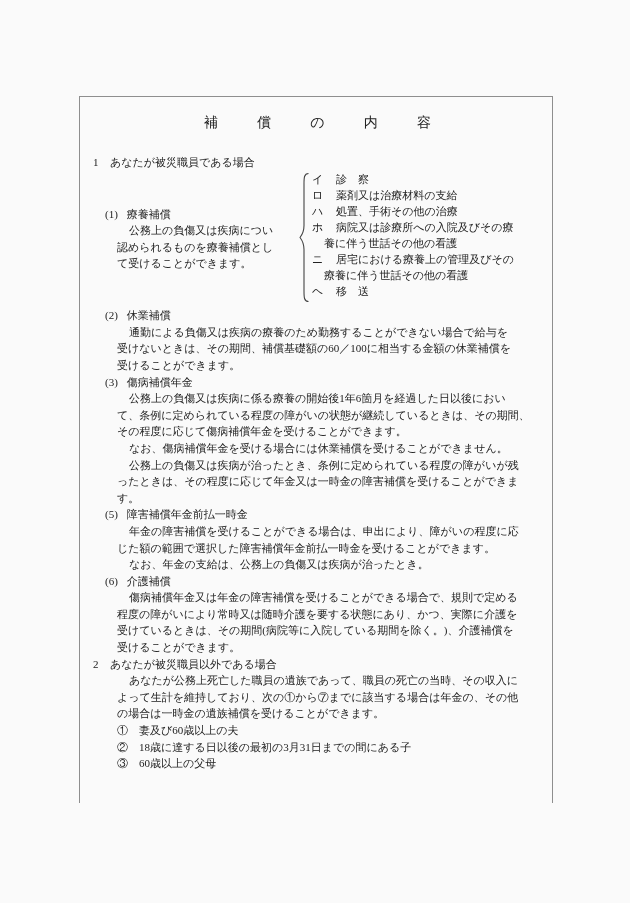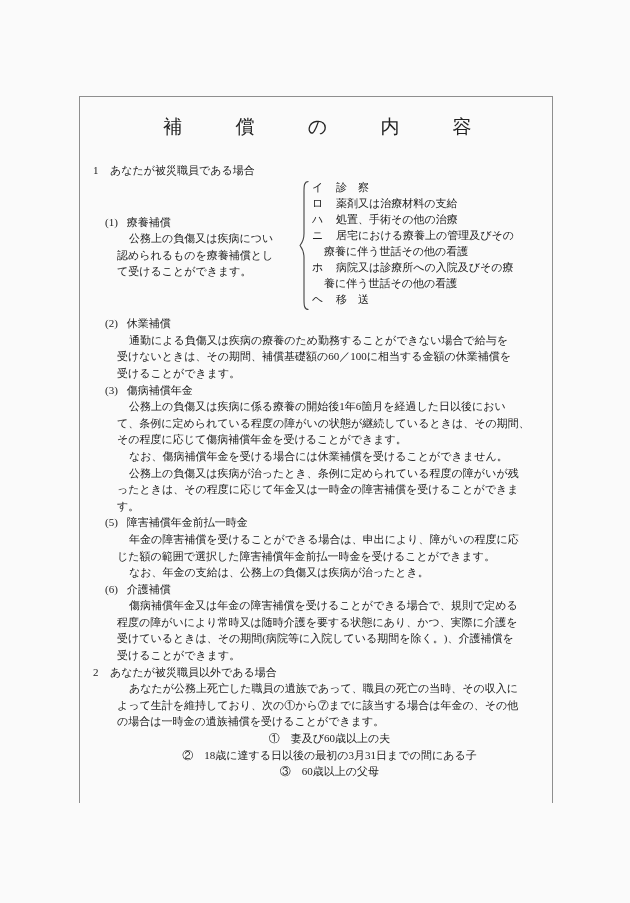--- a/index.html
+++ b/index.html
@@ -10,40 +10,40 @@
     color:#222;
     overflow:hidden;
   }
   .sheet{
     position:absolute;left:79px;top:96px;width:474px;height:707px;
     box-sizing:border-box;
     border:1px solid #8e8e8e;border-bottom:0;
     padding:13px 10px 0 13px;
   }
   .doc-title{
-    font-size:19px;font-weight:normal;
+    font-size:14px;font-weight:normal;
     text-align:center;letter-spacing:2.8em;text-indent:2.8em;
     white-space:nowrap;margin:4px 0 22px 0;
   }
   .doc-body{font-size:11px;line-height:16.6px;}
   .h1 .num{display:inline-block;min-width:7px;margin-right:10px;}
   .h2{padding-left:12px;}
   .h2 .num{margin-right:9px;}
   .para{padding-left:24px;}
   .para .line{white-space:nowrap;}
   .para .line:first-child{text-indent:12px;}
   .twocol{display:flex;align-items:center;}
   .twocol .leftcol{width:206px;flex:none;}
   .twocol .rightcol{display:flex;flex:none;align-items:flex-start;}
   .brace{flex:none;margin:1px 3px 0 0;}
   .rlist{line-height:16px;}
   .rlist .l1{white-space:nowrap;}
   .rlist .kana{display:inline-block;width:24px;}
   .rlist .wrap{padding-left:12px;white-space:nowrap;}
-  .clist{padding-left:24px;text-align:center;}
+  .clist{padding-left:24px;}
   .clist .crow{white-space:nowrap;}
   .clist .cnum{margin-right:11px;}
 </style>
 </head>
 <body>
 
 <div class="sheet">
   <div class="doc-title">補償の内容</div>
   <div class="doc-body">
       <div class="h1"><span class="num">1</span><span class="txt">あなたが被災職員である場合</span></div>
@@ -64,26 +64,26 @@
             <div class="ritem">
               <div class="l1"><span class="kana">イ</span><span class="itxt">診　察</span></div>
             </div>
             <div class="ritem">
               <div class="l1"><span class="kana">ロ</span><span class="itxt">薬剤又は治療材料の支給</span></div>
             </div>
             <div class="ritem">
               <div class="l1"><span class="kana">ハ</span><span class="itxt">処置、手術その他の治療</span></div>
             </div>
             <div class="ritem">
+              <div class="l1"><span class="kana">ホ</span><span class="itxt">病院又は診療所への入院及びその療</span></div>
+              <div class="wrap">養に伴う世話その他の看護</div>
+            </div>
+            <div class="ritem">
               <div class="l1"><span class="kana">ニ</span><span class="itxt">居宅における療養上の管理及びその</span></div>
               <div class="wrap">療養に伴う世話その他の看護</div>
-            </div>
-            <div class="ritem">
-              <div class="l1"><span class="kana">ホ</span><span class="itxt">病院又は診療所への入院及びその療</span></div>
-              <div class="wrap">養に伴う世話その他の看護</div>
             </div>
             <div class="ritem">
               <div class="l1"><span class="kana">ヘ</span><span class="itxt">移　送</span></div>
             </div>
           </div>
         </div>
       </div>
       <div class="h2"><span class="num">(2)</span><span class="txt">休業補償</span></div>
       <div class="para">
         <div class="line">通勤による負傷又は疾病の療養のため勤務することができない場合で給与を</div>

